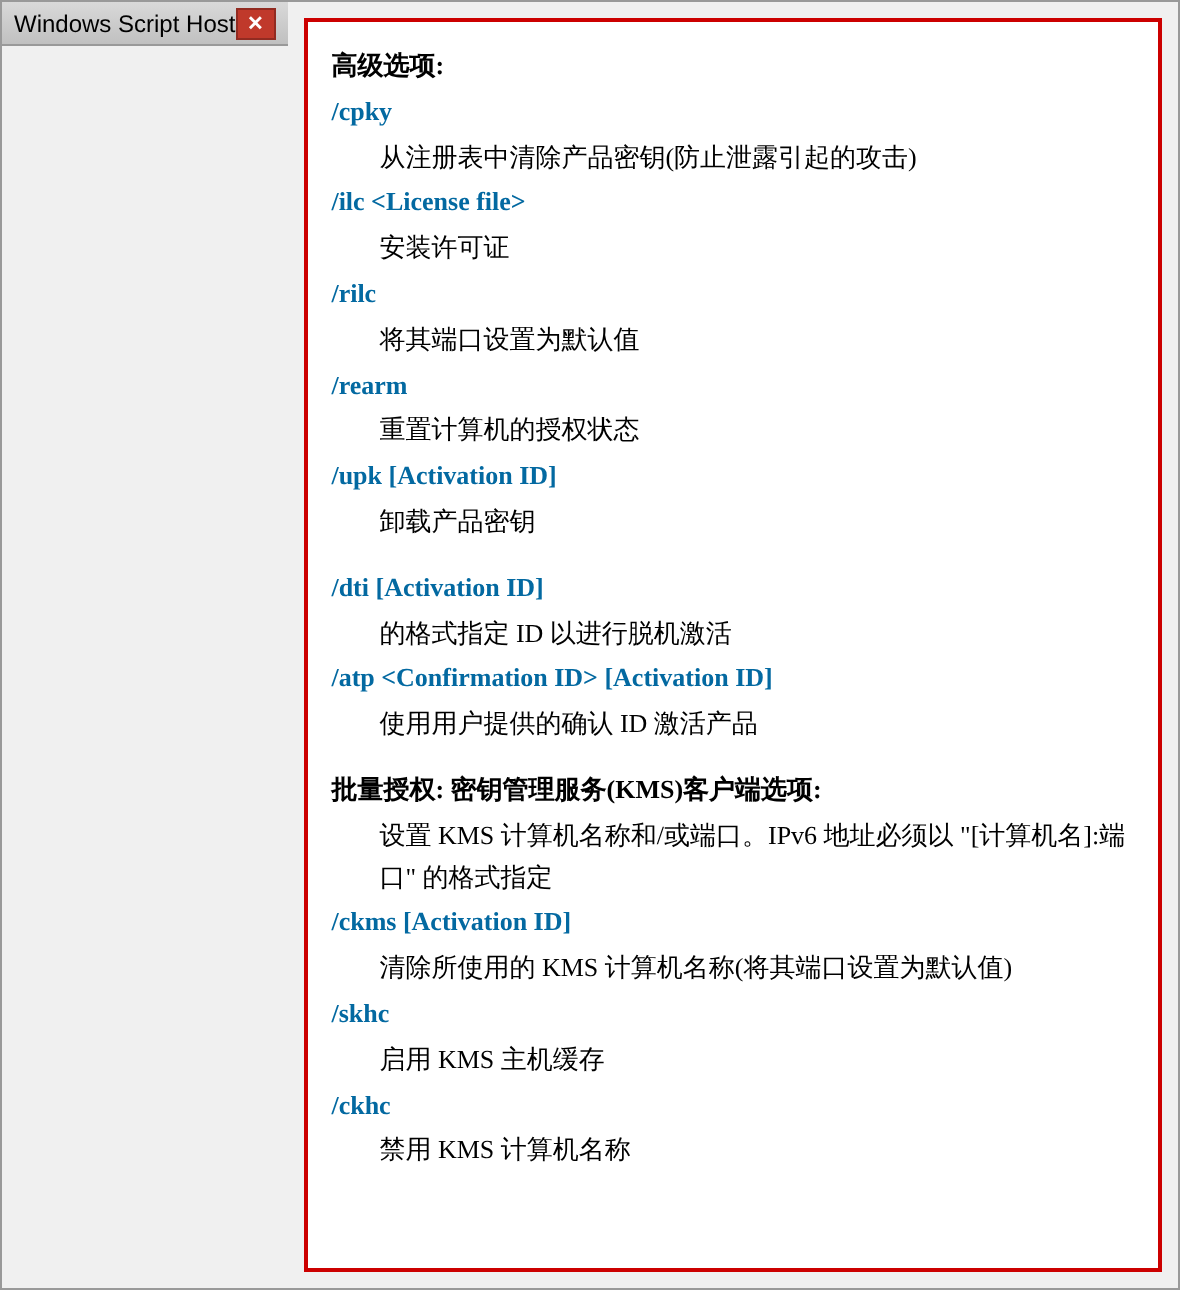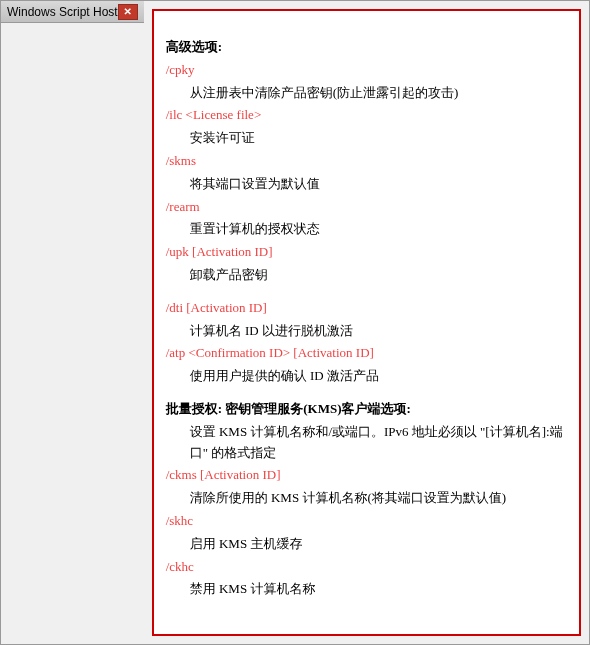--- a/index.html
+++ b/index.html
@@ -60,40 +60,40 @@
     .content-area {
       flex: 1;
       padding: 8px;
       overflow: hidden;
     }
 
     .content-box {
       border: 2px solid #cc0000;
       background: #fff;
       height: 100%;
-      padding: 24px 12px;
+      padding: 10px 12px;
       overflow-y: auto;
       overflow-x: hidden;
     }
 
     .content-box p {
       line-height: 1.6;
       color: #000;
       font-size: 13px;
     }
 
     .section-header {
       font-weight: bold;
       color: #000;
       margin-top: 6px;
     }
 
     .command {
-      color: #ef4444;
-      font-weight: normal;
+      color: #0369a1;
+      font-weight: bold;
       text-align: right;
     }
 
     .indent {
       padding-left: 24px;
     }
 
     .line {
       margin: 2px 0;
     }
@@ -119,40 +119,40 @@
         <span class="command">/cpky</span>
       </p>
       <p class="line indent">从注册表中清除产品密钥(防止泄露引起的攻击)</p>
 
       <p class="line">
         <span class="command">/ilc &lt;License file&gt;</span>
       </p>
       <p class="line indent">安装许可证</p>
 
       <p class="line">
-        <span class="command">/skms</span>
+        <span class="command">/rilc</span>
       </p>
       <p class="line indent">将其端口设置为默认值</p>
 
       <p class="line">
         <span class="command">/rearm</span>
       </p>
       <p class="line indent">重置计算机的授权状态</p>
 
       <p class="line">
         <span class="command">/upk [Activation ID]</span>
       </p>
       <p class="line indent">卸载产品密钥</p>
 
       <div class="spacer"></div>
 
       <p class="line">
         <span class="command">/dti [Activation ID]</span>
       </p>
-      <p class="line indent">计算机名 ID 以进行脱机激活</p>
+      <p class="line indent">的格式指定 ID 以进行脱机激活</p>
 
       <p class="line">
         <span class="command">/atp &lt;Confirmation ID&gt; [Activation ID]</span>
       </p>
       <p class="line indent">使用用户提供的确认 ID 激活产品</p>
 
       <div class="spacer"></div>
 
       <p class="line section-header">批量授权: 密钥管理服务(KMS)客户端选项:</p>
 

